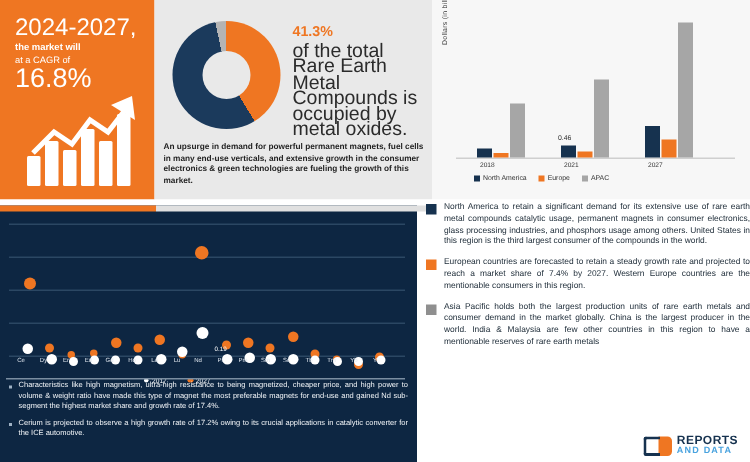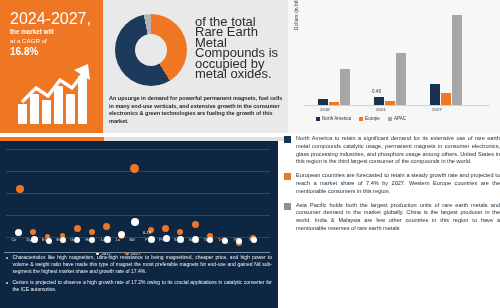--- a/index.html
+++ b/index.html
@@ -15,21 +15,21 @@
   
   .top-band { position:absolute; left:0; top:0; width:500px; height:133px; }
 
   .orange-panel {
     position:absolute; left:0; top:0; width:103px; height:133px;
     background:#ef7622; color:#fff; padding:10px 8px 0 10px;
   }
   .cagr-line2 { font-size:6.3px; line-height:8px; font-weight:600; }
   .cagr-accel { font-size:13.5px; font-weight:700; line-height:16px; letter-spacing:.2px; margin-top:1px; }
   .cagr-line3 { font-size:6.2px; line-height:9px; }
-  .cagr-pct { font-size:10px; font-weight:700; line-height:14px; }
+  .cagr-pct { font-size:18px; font-weight:400; line-height:14px; }
 
   .growth-graphic { position:absolute; left:16px; top:62px; width:76px; height:62px; }
   .bar-g { position:absolute; bottom:0; background:#fff; width:9px; border-radius:1px; }
 
   .grey-panel {
     position:absolute; left:103px; top:0; width:185px; height:133px;
     background:#e9e9e9;
   }
   .donut-wrap { position:absolute; left:12px; top:14px; width:72px; height:72px; }
   .donut {
@@ -149,20 +149,21 @@
           <polygon points="72,2 74,18 58,8" fill="#ffffff"></polygon>
         </svg>
       </div>
     </div>
 
     <div class="grey-panel">
       <div class="donut-wrap">
         <div class="donut"></div>
       </div>
       <div class="donut-text">
+        <div class="donut-pct">41.3%</div>
         <div class="donut-desc">of the total Rare Earth Metal Compounds is occupied by metal oxides.</div>
       </div>
       <div class="upsurge">An upsurge in demand for powerful permanent magnets, fuel cells in many end-use verticals, and extensive growth in the consumer electronics &amp; green technologies are fueling the growth of this market.</div>
     </div>
 
     <div class="chart-panel">
       <div class="ylabel">Dollars (in billion)</div>
 
       <div class="axis-line"></div>
 
@@ -310,15 +311,25 @@
       </div>
       <div class="item">
         <span class="mk eu"></span>
         <p>European countries are forecasted to retain a steady growth rate and projected to reach a market share of 7.4% by 2027. Western Europe countries are the mentionable consumers in this region.</p>
       </div>
       <div class="item">
         <span class="mk ap"></span>
         <p>Asia Pacific holds both the largest production units of rare earth metals and consumer demand in the market globally. China is the largest producer in the world. India &amp; Malaysia are few other countries in this region to have a mentionable reserves of rare earth metals</p>
       </div>
 
+      <div class="logo">
+        <span class="logo-mark">
+          <span class="logo-r"></span>
+            <span class="logo-d"></span>
+        </span>
+        <span class="logo-txt">
+          <div class="logo-t1">REPORTS</div>
+          <div class="logo-t2">AND DATA</div>
+        </span>
+      </div>
     </div>
   </div>
 </div>
 
 </body></html>

